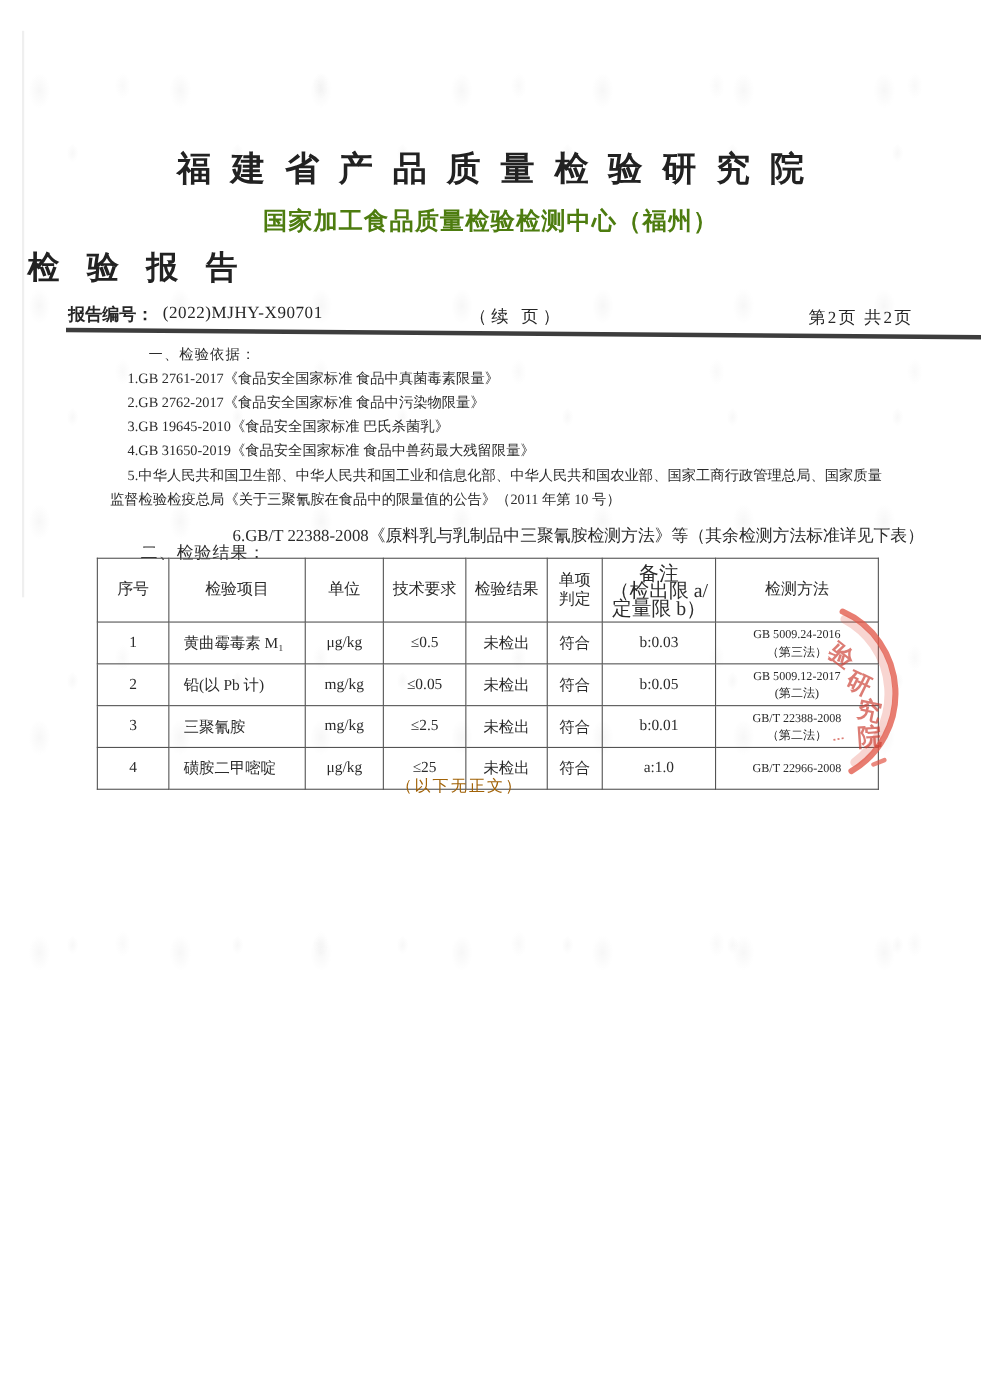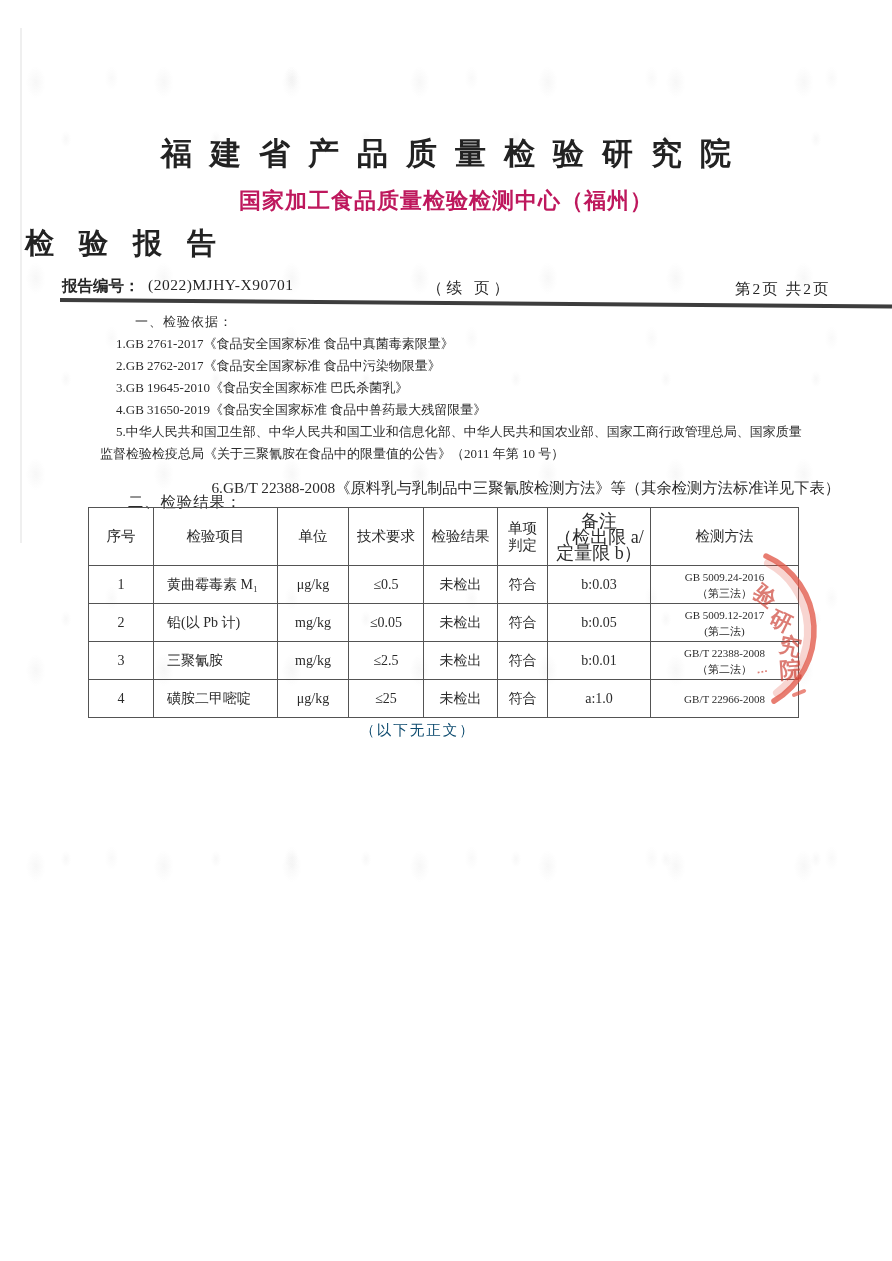--- a/index.html
+++ b/index.html
@@ -29,21 +29,21 @@
     background:#e3e3e3;pointer-events:none;
   }
   .title{
     position:absolute;left:0;top:133px;width:100%;
     text-align:center;font-size:31px;font-weight:bold;
     letter-spacing:18px;text-indent:18px;color:#222;
   }
   .subtitle{
     position:absolute;left:0;top:186px;width:100%;
     text-align:center;font-size:22px;font-weight:bold;
-    letter-spacing:1px;color:#be185d;
+    letter-spacing:1px;color:#4d7c0f;
   }
   .report-title{
     position:absolute;left:0;top:224px;width:100%;
     text-align:left;font-size:29px;font-weight:bold;
     letter-spacing:25px;text-indent:25px;color:#222;
   }
   .meta{position:absolute;top:276px;left:0;width:100%;font-size:15.5px;color:#262626;}
   .meta .label{position:absolute;left:62px;top:0;font-weight:bold;}
   .meta .value{position:absolute;left:148px;top:0;letter-spacing:.5px;}
   .meta .cont{position:absolute;left:427px;top:2px;letter-spacing:4px;}
@@ -78,22 +78,22 @@
     padding:1px 2px;font-weight:normal;
     white-space:pre-line;overflow:hidden;
   }
   table.results thead tr{height:58px;}
   table.results tbody tr{height:38px;}
   table.results th{font-size:14.5px;line-height:17px;}
   table.results th.remark-h{font-size:18px;line-height:16px;}
   table.results td.item-cell{text-align:left;padding-left:13px;}
   table.results td.method-cell{font-size:11px;line-height:16px;}
   .below-note{
-    position:absolute;left:88px;top:721px;width:660px;
-    text-align:center;font-size:14.5px;letter-spacing:2px;color:#0c4a6e;
+    position:absolute;left:88px;top:705px;width:660px;
+    text-align:center;font-size:14.5px;letter-spacing:2px;color:#a16207;
   }
   .stamp{position:absolute;left:728px;top:543px;width:156px;height:176px;pointer-events:none;}
   .stamp text{
     font-family:"Liberation Serif","DejaVu Serif",serif;
     font-weight:bold;fill:rgba(203,62,50,0.68);
   }
 </style>
 </head>
 <body>
 

